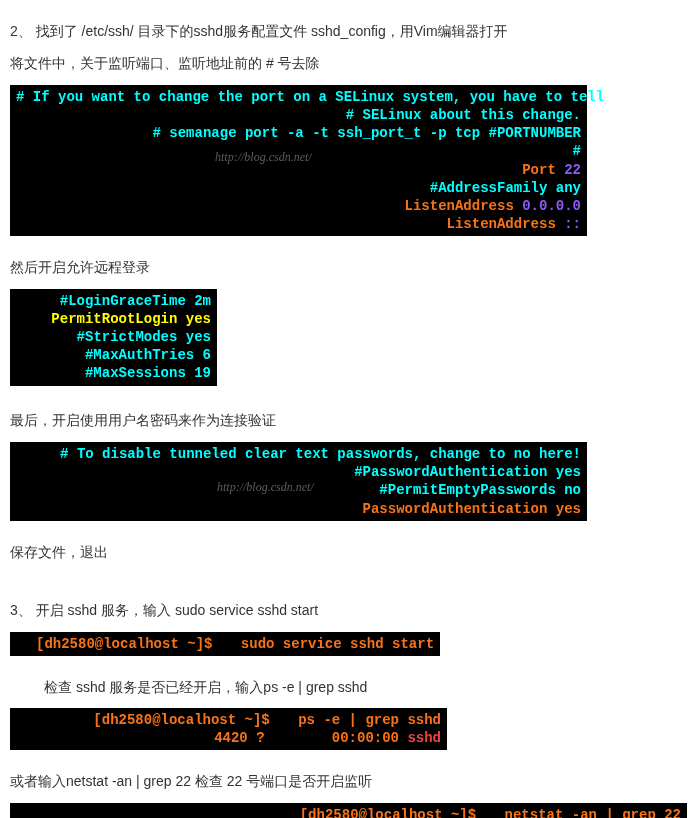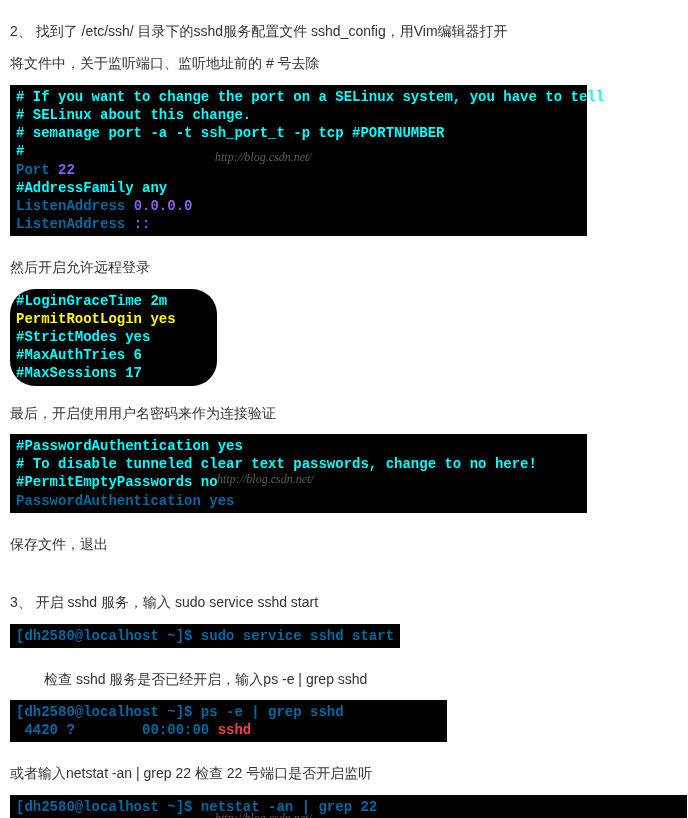--- a/index.html
+++ b/index.html
@@ -19,43 +19,43 @@
       color: #fff;
       font-family: "Courier New", monospace;
       font-size: 14px;
       padding: 3px 6px;
       line-height: 1.3;
       position: relative;
       display: inline-block;
       font-weight: bold;
     }
     .block1 { width: 565px; }
-    .block2 { width: 195px; border-radius: 25px; }
+    .block2 { width: 195px; }
     .block3 { width: 565px; }
     .block4 { display: inline-block; }
     .block5 { width: 425px; }
     .block6 { width: 665px; }
     .cyan { color: #00ffff; }
     .yellow { color: #ffff00; }
     .magenta { color: #8b5cf6; }
-    .white { color: #0369a1; }
+    .white { color: #f97316; margin-left: 20px; }
     .red { color: #ef4444; }
     .watermark {
       position: absolute;
       color: #999;
       font-family: serif;
       font-style: italic;
       font-size: 12px;
       font-weight: normal;
       opacity: 0.6;
     }
     .wm1 { top: 65px; left: 205px; }
     .wm3 { top: 38px; left: 207px; }
     .wm6 { top: 16px; left: 205px; font-style: italic; }
-    .code-line { white-space: pre; }
+    .code-line { white-space: pre; text-align: right; }
   </style>
 </head>
 <body>
 
 
 
 <div class="step-text">2、 找到了 /etc/ssh/ 目录下的sshd服务配置文件 sshd_config，用Vim编辑器打开</div>
 <div class="step-text">将文件中，关于监听端口、监听地址前的 # 号去除</div>
 
 <div class="code-block block1">
@@ -70,28 +70,28 @@
   <div class="watermark wm1">http://blog.csdn.net/</div>
 </div>
 
 <div class="step-text" style="margin-top:20px;">然后开启允许远程登录</div>
 
 <div class="code-block block2">
   <div class="code-line cyan">#LoginGraceTime 2m</div>
   <div class="code-line yellow">PermitRootLogin yes</div>
   <div class="code-line cyan">#StrictModes yes</div>
   <div class="code-line cyan">#MaxAuthTries 6</div>
-  <div class="code-line cyan">#MaxSessions 17</div>
+  <div class="code-line cyan">#MaxSessions 19</div>
 </div>
 
-<div class="step-text" style="margin-top:16px;">最后，开启使用用户名密码来作为连接验证</div>
+<div class="step-text" style="margin-top:24px;font-family:Liberation Mono, monospace;">最后，开启使用用户名密码来作为连接验证</div>
 
 <div class="code-block block3">
+  <div class="code-line cyan"># To disable tunneled clear text passwords, change to no here!</div>
   <div class="code-line cyan">#PasswordAuthentication yes</div>
-  <div class="code-line cyan"># To disable tunneled clear text passwords, change to no here!</div>
   <div class="code-line cyan">#PermitEmptyPasswords no</div>
   <div class="code-line white">PasswordAuthentication yes</div>
   <div class="watermark wm3">http://blog.csdn.net/</div>
 </div>
 
 <div class="step-text" style="margin-top:20px;">保存文件，退出</div>
 
 <div class="step-text" style="margin-top:36px;">3、 开启 sshd 服务，输入 sudo service sshd start</div>
 
 <div class="code-block block4">

